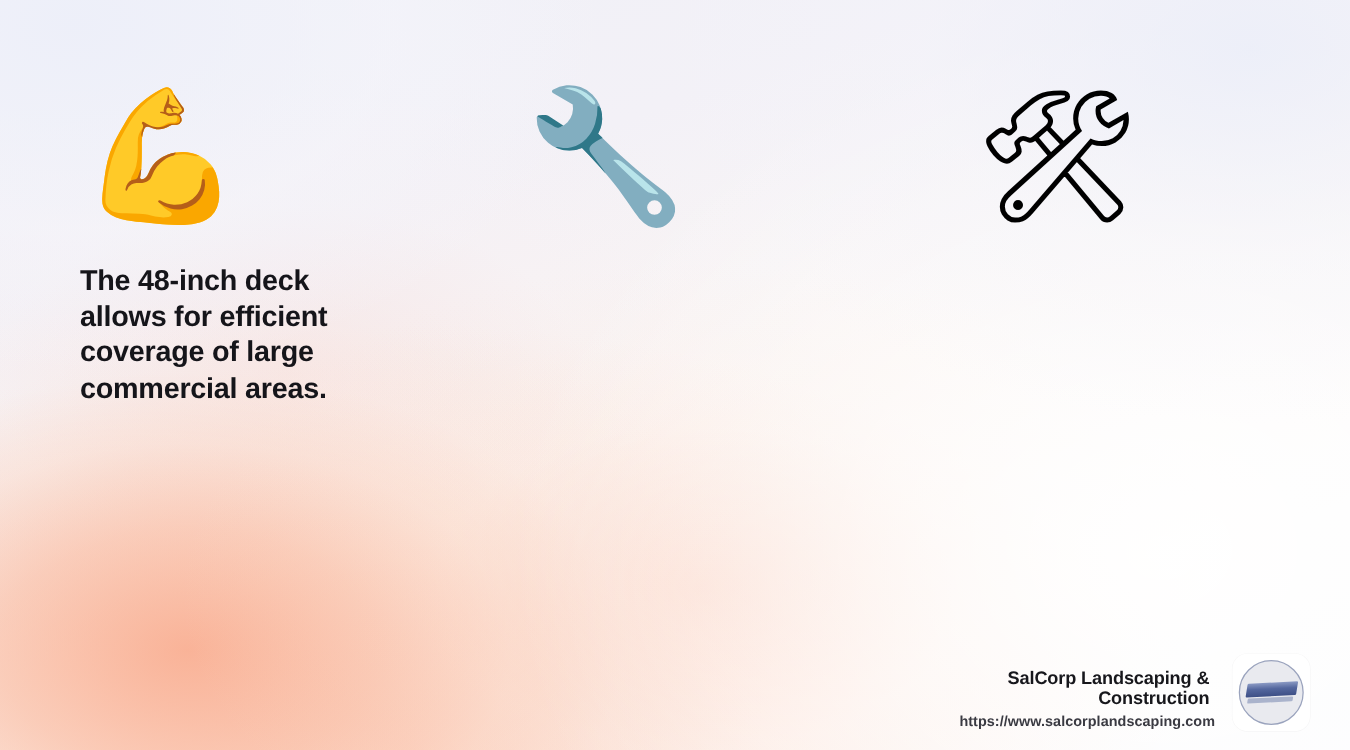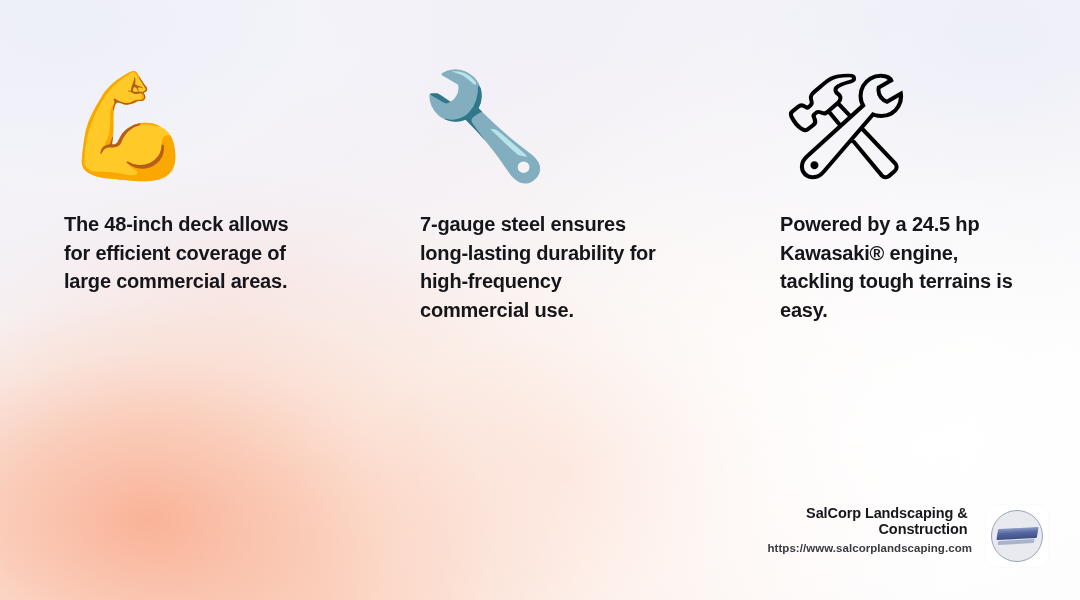--- a/index.html
+++ b/index.html
@@ -92,35 +92,35 @@
     display:flex;
     align-items:center;
     font-size:104px;
     line-height:1;
     user-select:none;
   }
   .emoji-glyph { display:block; }
 
   .col-text {
     margin-top:18px;
-    font-size:20px;
+    font-size:23px;
     line-height:28.5px;
     font-weight:700;
     color:#15151a;
     letter-spacing:-0.2px;
     white-space:pre-line;
   }
 
   
   .brand {
     position:absolute;
     left:700px; top:505px;
     width:348px; height:80px;
     display:flex;
-    align-items:flex-start;
+    align-items:flex-end;
     justify-content:flex-end;
     gap:14px;
   }
   .brand-text {
     text-align:right;
     display:flex;
     flex-direction:column;
     justify-content:center;
     gap:4px;
   }
@@ -200,28 +200,26 @@
       <div class="emoji">
         <span class="emoji-glyph">💪</span>
       </div>
       <div class="col-text">The 48-inch deck allows for efficient coverage of large commercial areas.</div>
     </div>
 
     <div class="col col-2">
       <div class="emoji">
         <span class="emoji-glyph">🔧</span>
       </div>
-      <div class="col-text">7-gauge steel ensures long-lasting durability for high-frequency commercial use.</div>
     </div>
 
     <div class="col col-3">
       <div class="emoji">
         <span class="emoji-glyph">🛠</span>
       </div>
-      <div class="col-text">Powered by a 24.5 hp Kawasaki® engine, tackling tough terrains is easy.</div>
     </div>
 
   </div>
 
   <div class="brand">
     <div class="brand-text">
       <div class="brand-name">SalCorp Landscaping &amp; Construction</div>
       <div class="brand-url">https://www.salcorplandscaping.com</div>
     </div>
     <div class="brand-badge">

